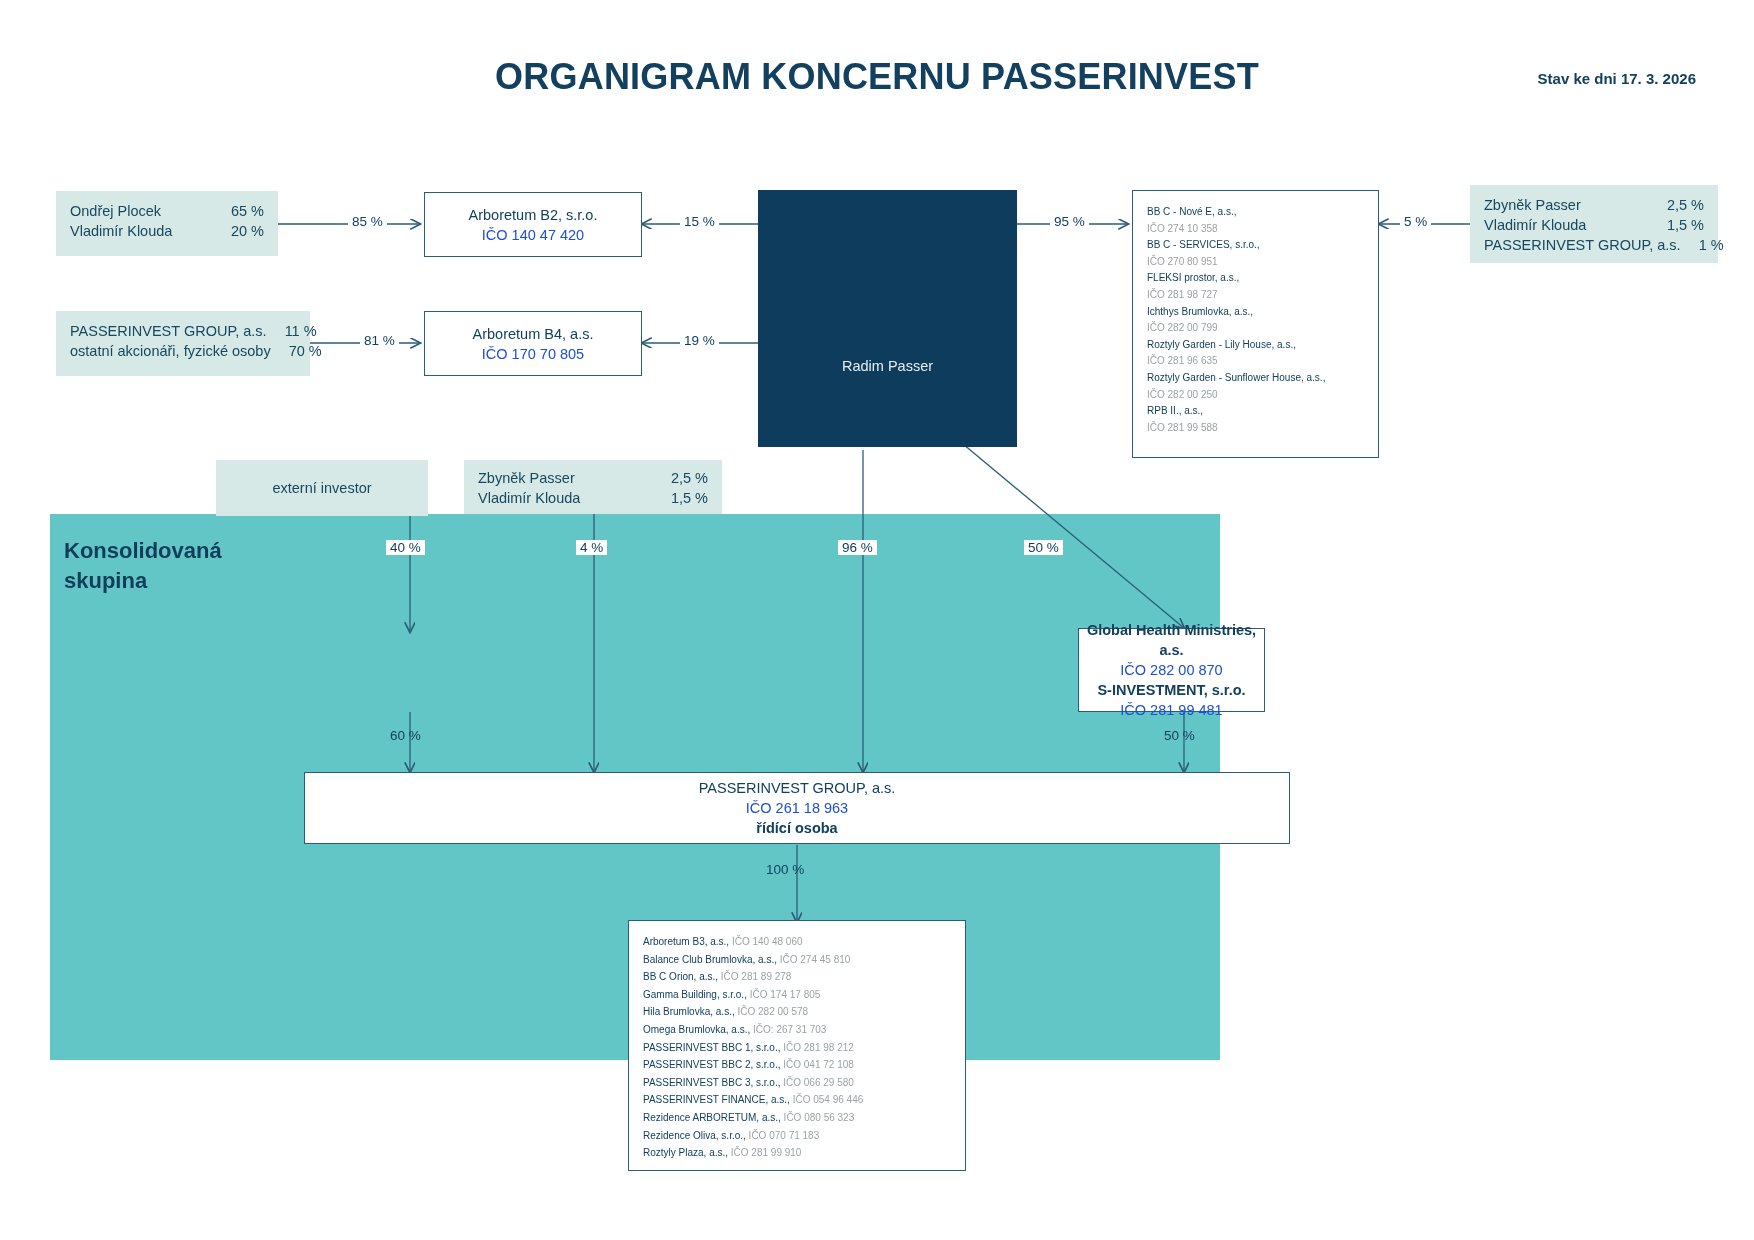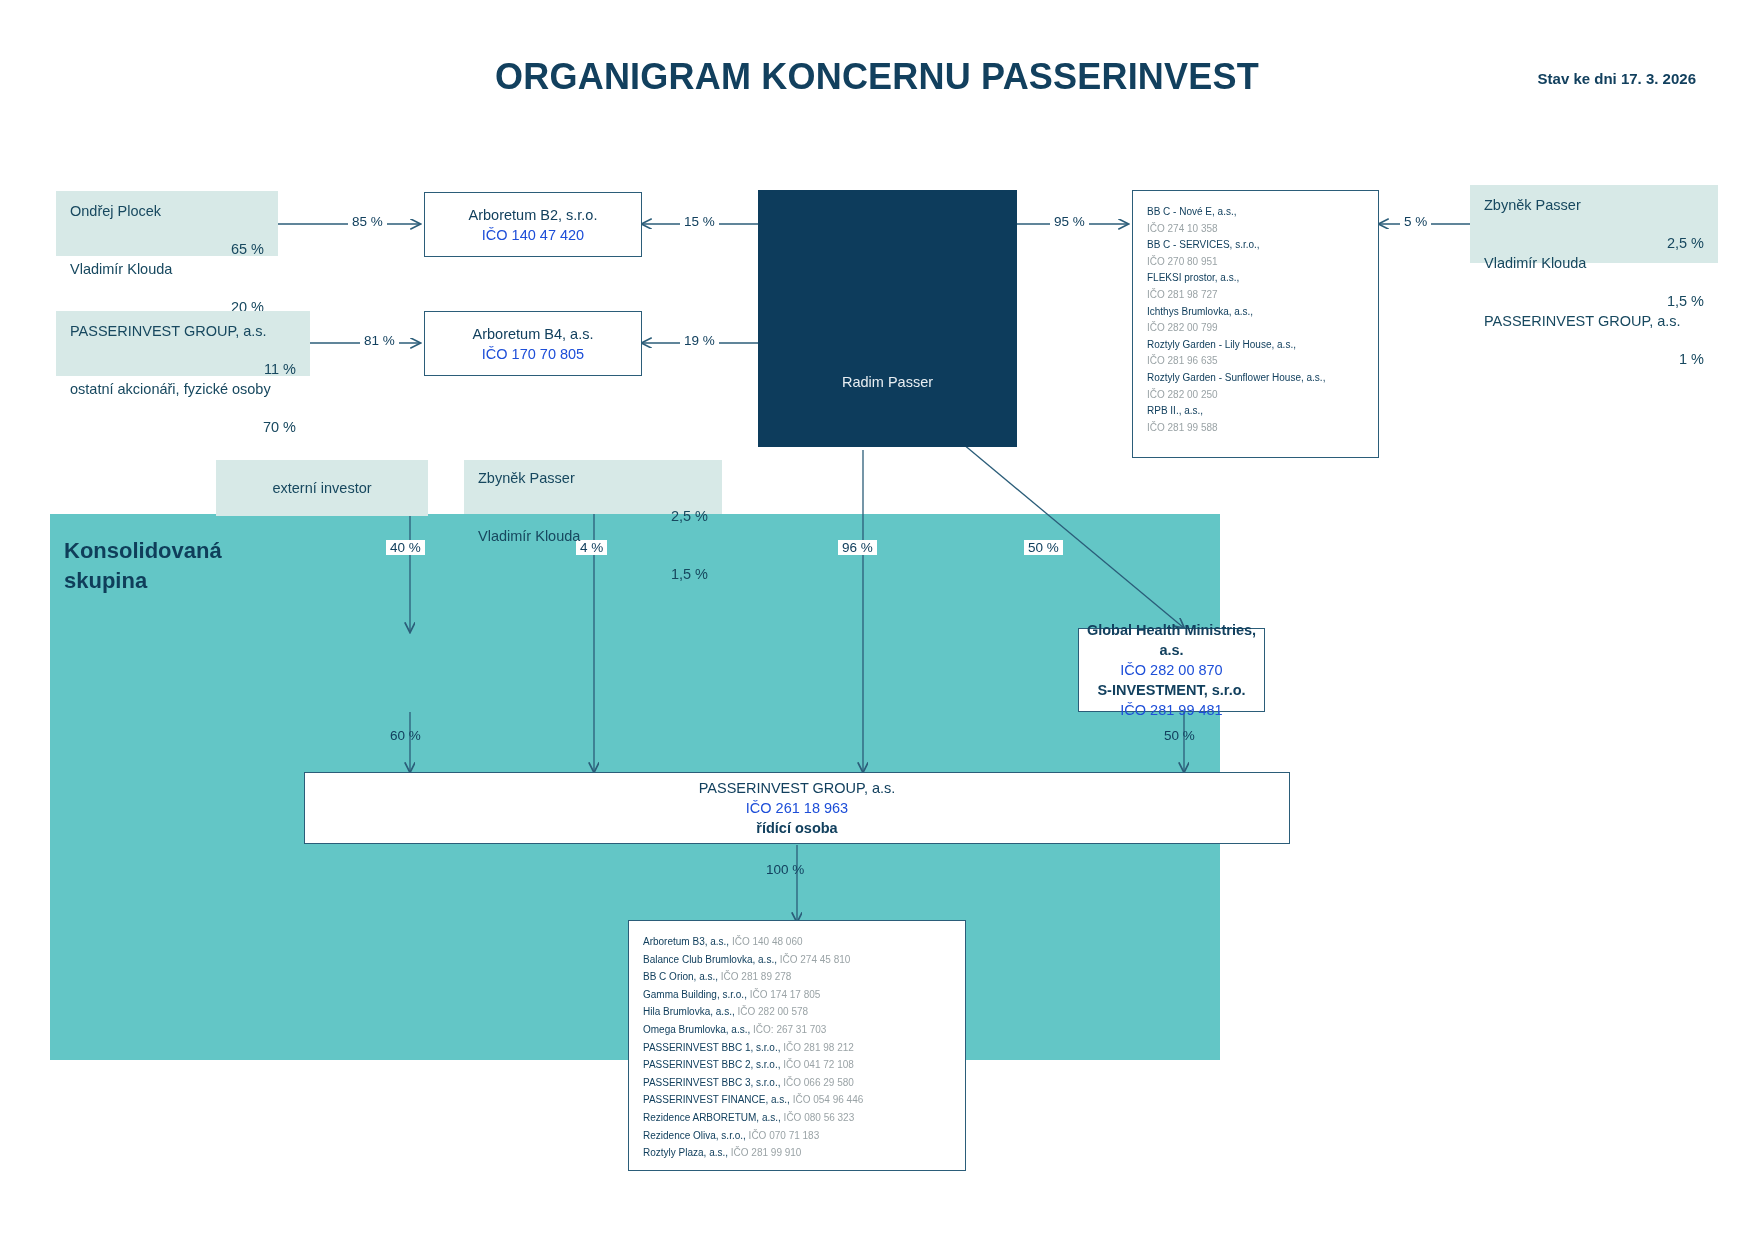--- a/index.html
+++ b/index.html
@@ -24,38 +24,38 @@
     font-size:15px;font-weight:bold;color:#12405e;
   }
 
   
   .box{position:absolute;box-sizing:border-box;}
   .shareholder{
     background:#d7e9e7;border:none;
     padding:10px 14px;
     font-size:14.5px;line-height:20px;color:#17485f;
   }
-  .shareholder .row{display:flex;justify-content:space-between;gap:18px;flex-direction:column;}
+  .shareholder .row{display:flex;justify-content:space-between;gap:18px;}
   .shareholder .row .nm{white-space:nowrap;}
   .shareholder .row .pc{white-space:nowrap;text-align:right;}
   .shareholder.center{display:flex;align-items:center;justify-content:center;text-align:center;}
 
   .company{
     background:#ffffff;border:1.3px solid #2b5d79;
     display:flex;flex-direction:column;align-items:center;justify-content:center;
     text-align:center;font-size:14.5px;line-height:20px;
   }
   .company .nm{color:#12405e;}
   .company .ico{color:#1d4ed8;}
   .company .bold{font-weight:bold;color:#12405e;}
 
   .dark-person{
     background:#0d3c5c;border:1px solid #0d3c5c;
     display:flex;align-items:flex-end;justify-content:center;
-    color:#e8eef2;font-size:14.5px;padding-bottom:56px;
+    color:#e8eef2;font-size:14.5px;padding-bottom:72px;
   }
 
   .listbox{
     background:#ffffff;border:1.3px solid #2b5d79;
     padding:13px 14px 12px 14px;font-size:10px;line-height:16.6px;
   }
   .listbox .ent{margin-bottom:1px;}
   .listbox .ent .nm{color:#12405e;}
   .listbox .ent .ico{color:#9aa3a6;}
   .listbox.stack .ent{margin-bottom:0;}

